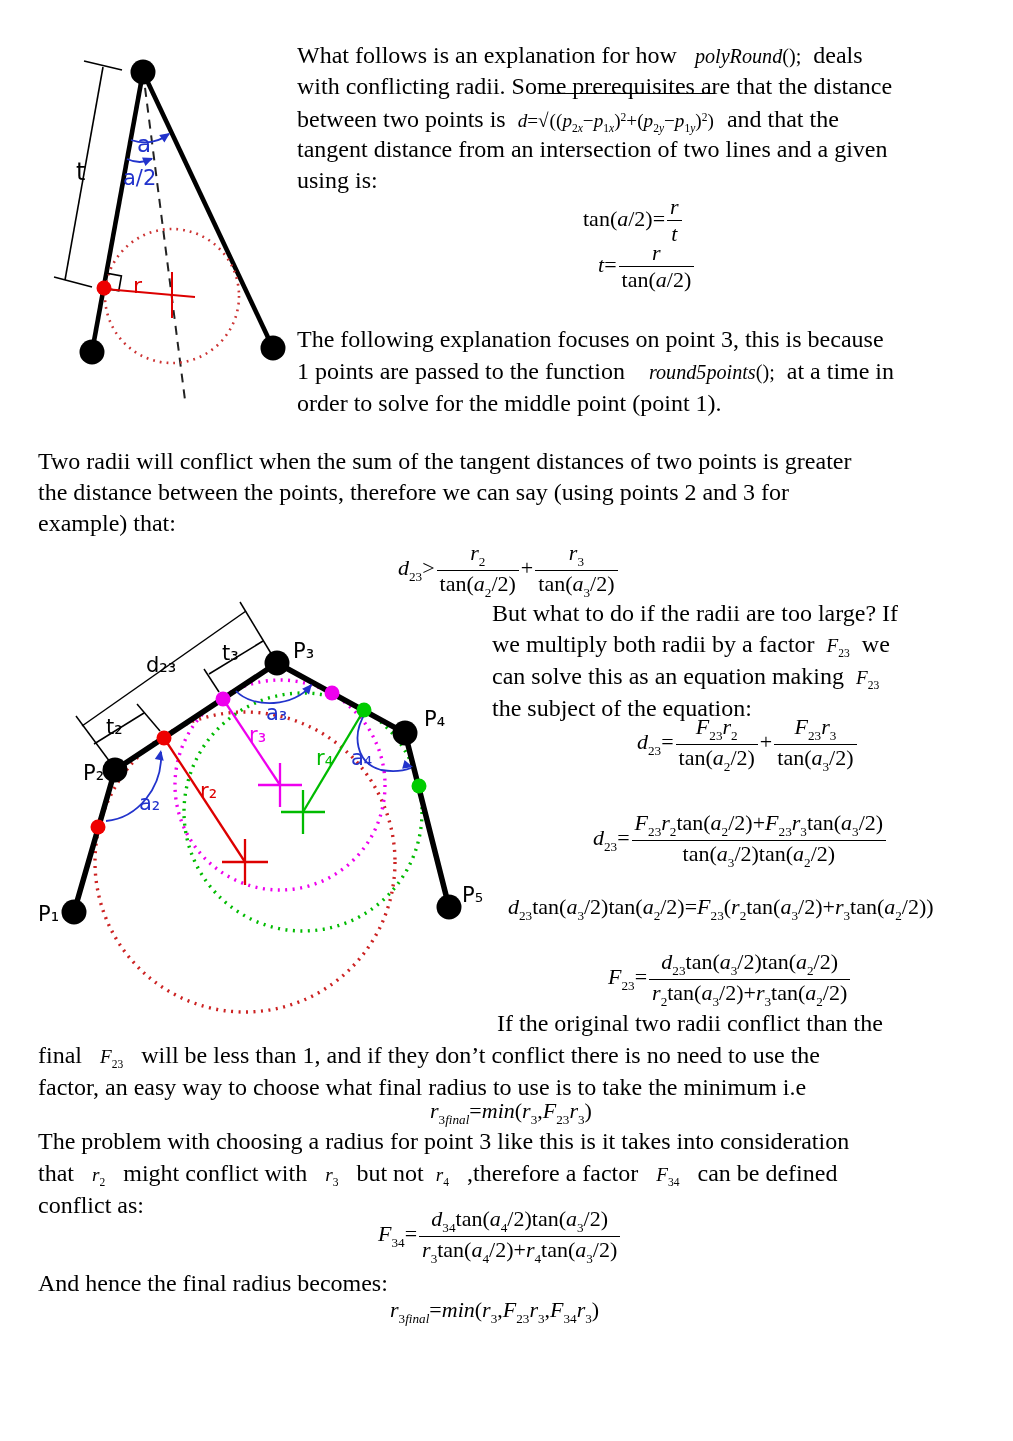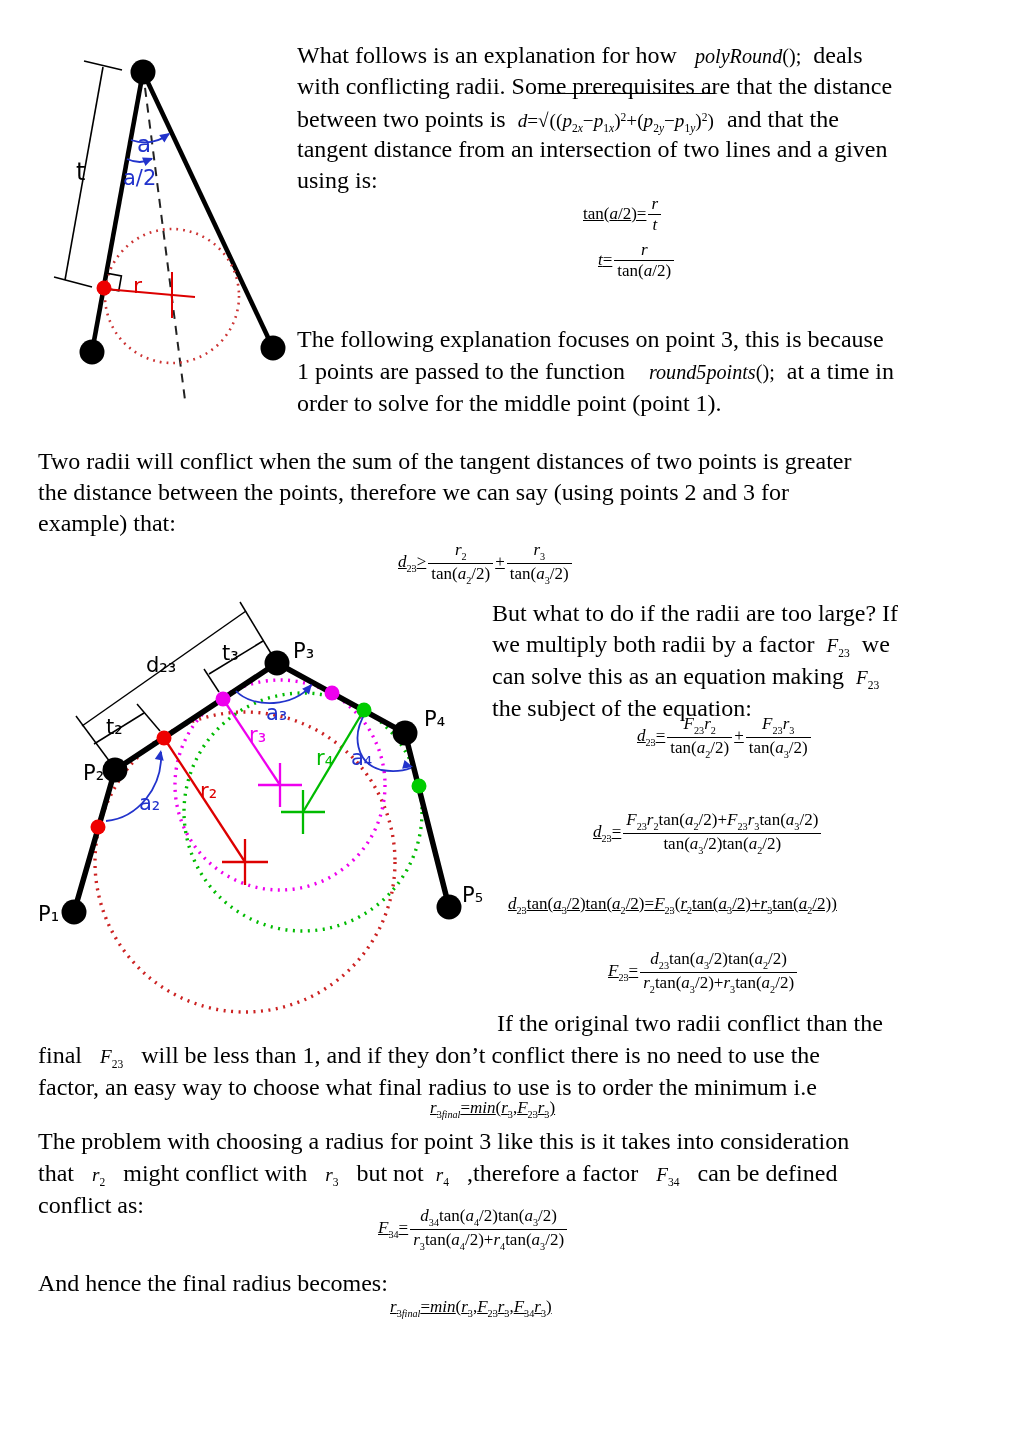--- a/index.html
+++ b/index.html
@@ -5,23 +5,22 @@
   html,body{margin:0;padding:0;}
   body{
     width:1013px;height:1441px;position:relative;background:#ffffff;
     font-family:"Liberation Serif",serif;color:#000;overflow:hidden;
   }
   .line{
     position:absolute;white-space:pre;font-size:24px;line-height:30px;
     font-family:"Liberation Serif",serif;
   }
   .formula{
-    position:absolute;white-space:pre;font-size:17px;
+    position:absolute;white-space:pre;font-size:22px;
     font-family:"Liberation Serif",serif;
-    text-decoration:underline;
   }
   .mp{font-style:normal;}
   .mv{font-style:italic;}
   .ms{font-size:0.6em;font-style:normal;vertical-align:-0.45em;}
   .msi{font-size:0.6em;font-style:italic;vertical-align:-0.45em;}
   .msup{font-size:0.6em;font-style:normal;vertical-align:0.55em;}
   .mim{font-style:italic;font-size:0.84em;text-align:right;}
   .mimp{font-style:normal;font-size:0.84em;}
   .msmall{font-size:0.8em;}
   .mfrac{
@@ -158,21 +157,21 @@
 <div class="line" style="left:492px;top:661px"><span class="mp">can solve this as an equation making  </span><span class="msmall"><span class="mv">F</span><span class="ms">23</span></span></div>
 <div class="line" style="left:492px;top:693px"><span class="mp">the subject of the equation:</span></div>
 
 <div class="formula" style="left:637px;top:714px"><span class="mv">d</span><span class="ms">23</span><span class="mp">=</span><span class="mfrac"><span class="mnum"><span class="mv">F</span><span class="ms">23</span><span class="mv">r</span><span class="ms">2</span></span><span class="mden"><span class="mp">tan(</span><span class="mv">a</span><span class="ms">2</span><span class="mp">/2)</span></span></span><span class="mp">+</span><span class="mfrac"><span class="mnum"><span class="mv">F</span><span class="ms">23</span><span class="mv">r</span><span class="ms">3</span></span><span class="mden"><span class="mp">tan(</span><span class="mv">a</span><span class="ms">3</span><span class="mp">/2)</span></span></span></div>
 <div class="formula" style="left:593px;top:810px"><span class="mv">d</span><span class="ms">23</span><span class="mp">=</span><span class="mfrac"><span class="mnum"><span class="mv">F</span><span class="ms">23</span><span class="mv">r</span><span class="ms">2</span><span class="mp">tan(</span><span class="mv">a</span><span class="ms">2</span><span class="mp">/2)</span><span class="mp">+</span><span class="mv">F</span><span class="ms">23</span><span class="mv">r</span><span class="ms">3</span><span class="mp">tan(</span><span class="mv">a</span><span class="ms">3</span><span class="mp">/2)</span></span><span class="mden"><span class="mp">tan(</span><span class="mv">a</span><span class="ms">3</span><span class="mp">/2)</span><span class="mp">tan(</span><span class="mv">a</span><span class="ms">2</span><span class="mp">/2)</span></span></span></div>
 <div class="formula" style="left:508px;top:894px"><span class="mv">d</span><span class="ms">23</span><span class="mp">tan(</span><span class="mv">a</span><span class="ms">3</span><span class="mp">/2)</span><span class="mp">tan(</span><span class="mv">a</span><span class="ms">2</span><span class="mp">/2)</span><span class="mp">=</span><span class="mv">F</span><span class="ms">23</span><span class="mp">(</span><span class="mv">r</span><span class="ms">2</span><span class="mp">tan(</span><span class="mv">a</span><span class="ms">3</span><span class="mp">/2)</span><span class="mp">+</span><span class="mv">r</span><span class="ms">3</span><span class="mp">tan(</span><span class="mv">a</span><span class="ms">2</span><span class="mp">/2))</span></div>
 <div class="formula" style="left:608px;top:949px"><span class="mv">F</span><span class="ms">23</span><span class="mp">=</span><span class="mfrac"><span class="mnum"><span class="mv">d</span><span class="ms">23</span><span class="mp">tan(</span><span class="mv">a</span><span class="ms">3</span><span class="mp">/2)</span><span class="mp">tan(</span><span class="mv">a</span><span class="ms">2</span><span class="mp">/2)</span></span><span class="mden"><span class="mv">r</span><span class="ms">2</span><span class="mp">tan(</span><span class="mv">a</span><span class="ms">3</span><span class="mp">/2)</span><span class="mp">+</span><span class="mv">r</span><span class="ms">3</span><span class="mp">tan(</span><span class="mv">a</span><span class="ms">2</span><span class="mp">/2)</span></span></span></div>
 
 <div class="line" style="left:497px;top:1008px"><span class="mp">If the original two radii conflict than the</span></div>
 <div class="line" style="left:38px;top:1040px"><span class="mp">final   </span><span class="msmall"><span class="mv">F</span><span class="ms">23</span></span><span class="mp">   will be less than 1, and if they don’t conflict there is no need to use the</span></div>
-<div class="line" style="left:38px;top:1072px"><span class="mp">factor, an easy way to choose what final radius to use is to order the minimum i.e</span></div>
+<div class="line" style="left:38px;top:1072px"><span class="mp">factor, an easy way to choose what final radius to use is to take the minimum i.e</span></div>
 
 <div class="formula" style="left:430px;top:1098px"><span class="mv">r</span><span class="ms">3</span><span class="msi">final</span><span class="mp">=</span><span class="mv">min</span><span class="mp">(</span><span class="mv">r</span><span class="ms">3</span><span class="mp">,</span><span class="mv">F</span><span class="ms">23</span><span class="mv">r</span><span class="ms">3</span><span class="mp">)</span></div>
 
 <div class="line" style="left:38px;top:1126px"><span class="mp">The problem with choosing a radius for point 3 like this is it takes into consideration</span></div>
 <div class="line" style="left:38px;top:1158px"><span class="mp">that   </span><span class="msmall"><span class="mv">r</span><span class="ms">2</span></span><span class="mp">   might conflict with   </span><span class="msmall"><span class="mv">r</span><span class="ms">3</span></span><span class="mp">   but not  </span><span class="msmall"><span class="mv">r</span><span class="ms">4</span></span><span class="mp">   ,therefore a factor   </span><span class="msmall"><span class="mv">F</span><span class="ms">34</span></span><span class="mp">   can be defined</span></div>
 <div class="line" style="left:38px;top:1190px"><span class="mp">conflict as:</span></div>
 
 <div class="formula" style="left:378px;top:1206px"><span class="mv">F</span><span class="ms">34</span><span class="mp">=</span><span class="mfrac"><span class="mnum"><span class="mv">d</span><span class="ms">34</span><span class="mp">tan(</span><span class="mv">a</span><span class="ms">4</span><span class="mp">/2)</span><span class="mp">tan(</span><span class="mv">a</span><span class="ms">3</span><span class="mp">/2)</span></span><span class="mden"><span class="mv">r</span><span class="ms">3</span><span class="mp">tan(</span><span class="mv">a</span><span class="ms">4</span><span class="mp">/2)</span><span class="mp">+</span><span class="mv">r</span><span class="ms">4</span><span class="mp">tan(</span><span class="mv">a</span><span class="ms">3</span><span class="mp">/2)</span></span></span></div>
 
 <div class="line" style="left:38px;top:1268px"><span class="mp">And hence the final radius becomes:</span></div>

